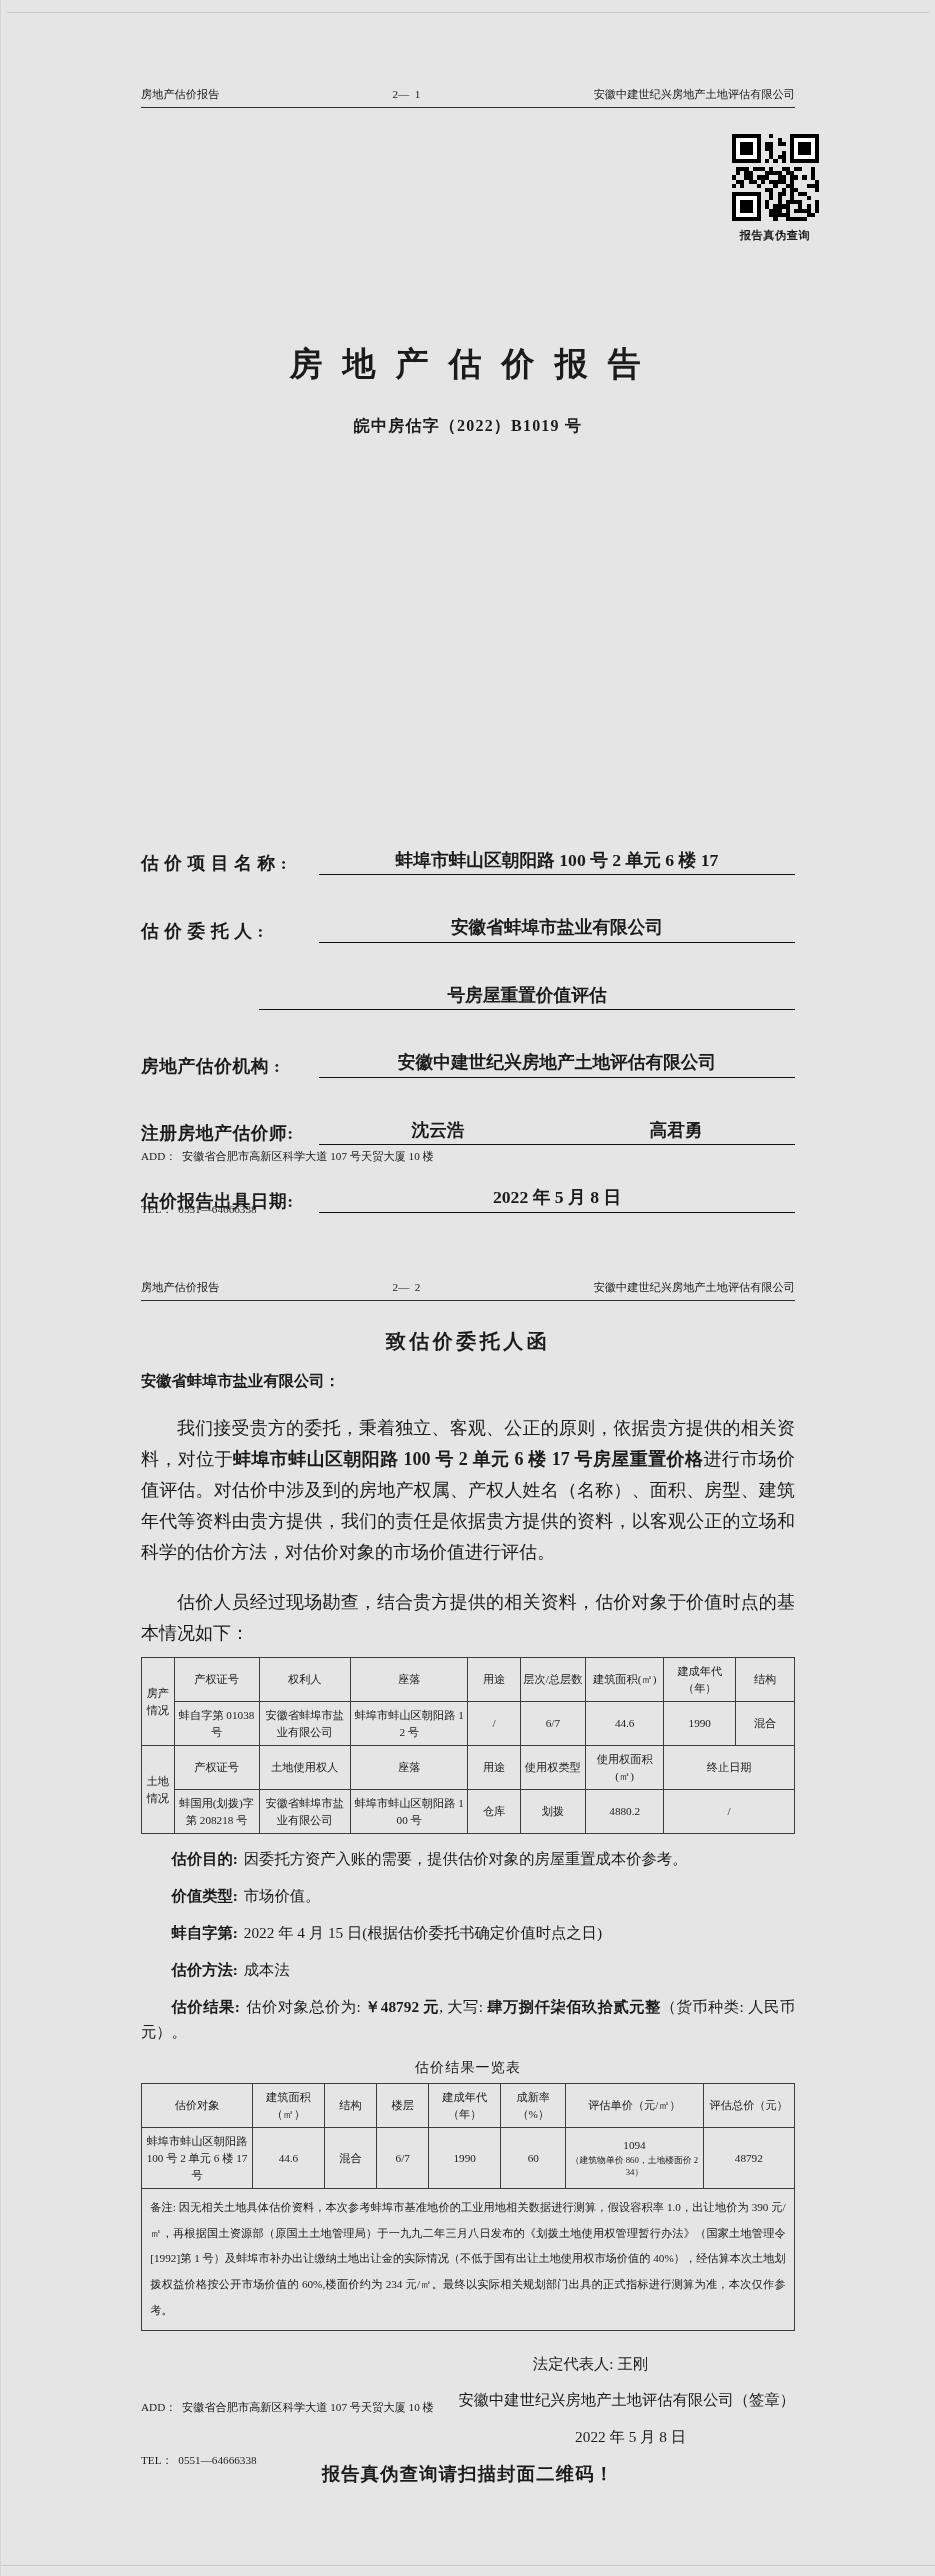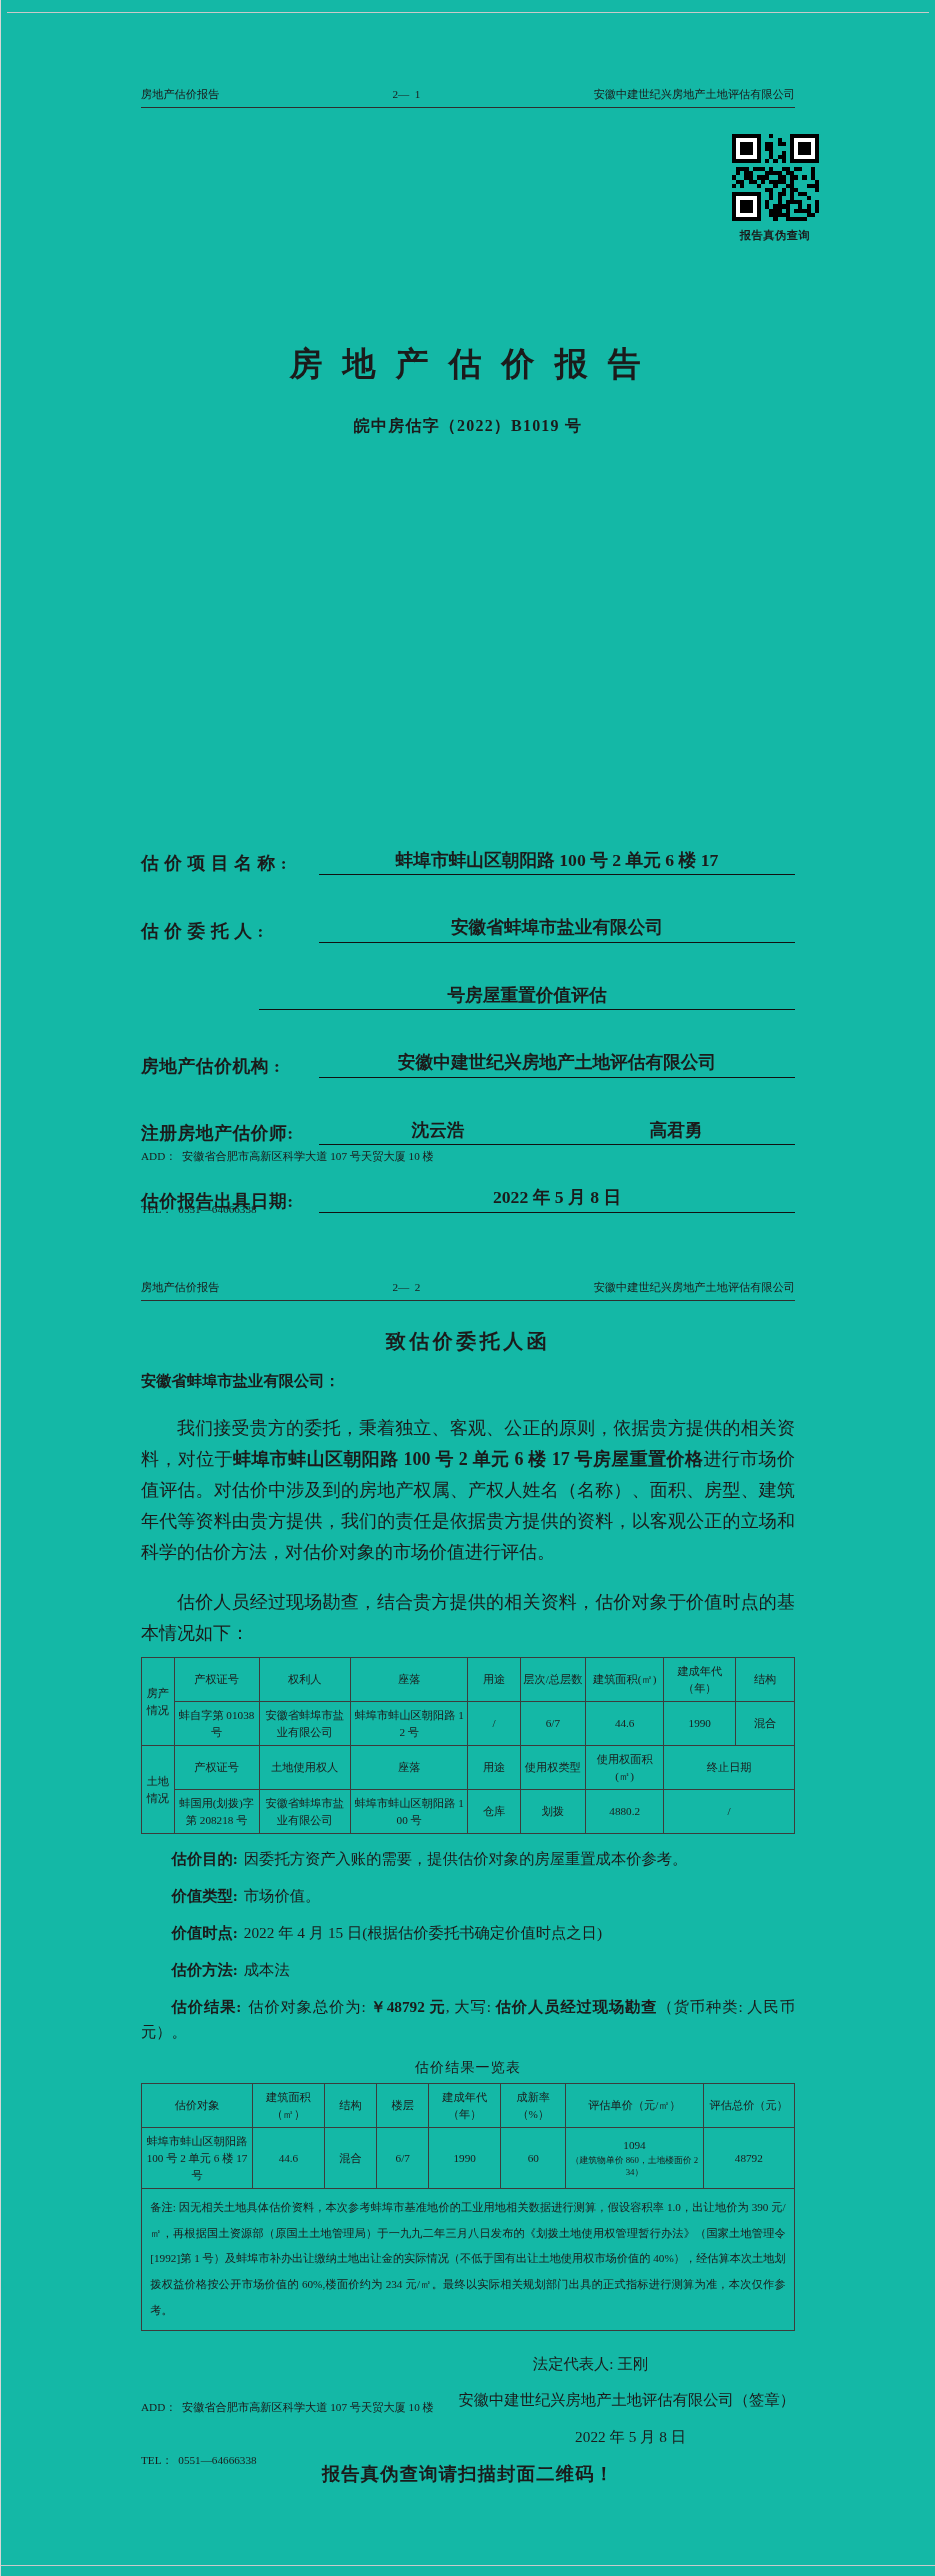--- a/index.html
+++ b/index.html
@@ -1,18 +1,18 @@
 <!DOCTYPE html>
 <html style="font-size:9.4px"><head>
 <meta charset="utf-8">
 <style>
   * { margin:0; padding:0; box-sizing:border-box; }
   html,body { background:#ffffff; }
   body { width:936px; font-family:"Liberation Serif","DejaVu Serif",serif; color:#1b1b1b; }
-  .sheet { position:relative; width:936px; height:2576px; background:#14b8a6; overflow:hidden;
+  .sheet { position:relative; width:936px; height:2576px; background:#e5e5e5; overflow:hidden;
            border-left:1.2px solid #d6d6d6; border-right:1.2px solid #d6d6d6; }
   .edge-line { height:0; border-top:1.2px solid #c9c9c9; margin:11.8px 5.9px 0 5.9px; }
   .page { position:relative; padding:0 140px; }
   .page1 { height:1250px; padding-top:74px; }
   .page2 { height:1313px; padding-top:17.7px; }
 
   .doc-header { display:flex; justify-content:space-between; align-items:baseline;
                 border-bottom:1.2px solid #2e2e2e; padding-bottom:4.7px; font-size:11.2px;
                 white-space:pre; line-height:15.3px; }
 
@@ -332,29 +332,29 @@
     </table>
 
     <div class="items">
       <div class="item-line">
         <span class="label">估价目的:</span><span>因委托方资产入账的需要，提供估价对象的房屋重置成本价参考。</span>
       </div>
       <div class="item-line">
         <span class="label">价值类型:</span><span>市场价值。</span>
       </div>
       <div class="item-line">
-        <span class="label">价值时点:</span><span>2022 年 4 月 15 日(根据估价委托书确定价值时点之日)</span>
+        <span class="label">蚌自字第:</span><span>2022 年 4 月 15 日(根据估价委托书确定价值时点之日)</span>
       </div>
       <div class="item-line">
         <span class="label">估价方法:</span><span>成本法</span>
       </div>
       <div class="item-line">
         <span class="label">估价结果:</span><span>估价对象总价为:</span>
         <span class="bold">￥48792 元</span><span>, 大写:</span>
-        <span class="bold">估价人员经过现场勘查</span><span>（货币种类: 人民币元）。</span>
+        <span class="bold">肆万捌仟柒佰玖拾贰元整</span><span>（货币种类: 人民币元）。</span>
       </div>
     </div>
 
     <div class="table2-title">估价结果一览表</div>
 
     <table class="result-table">
       <colgroup>
         <col style="width:17%">
           <col style="width:11%">
           <col style="width:8%">

